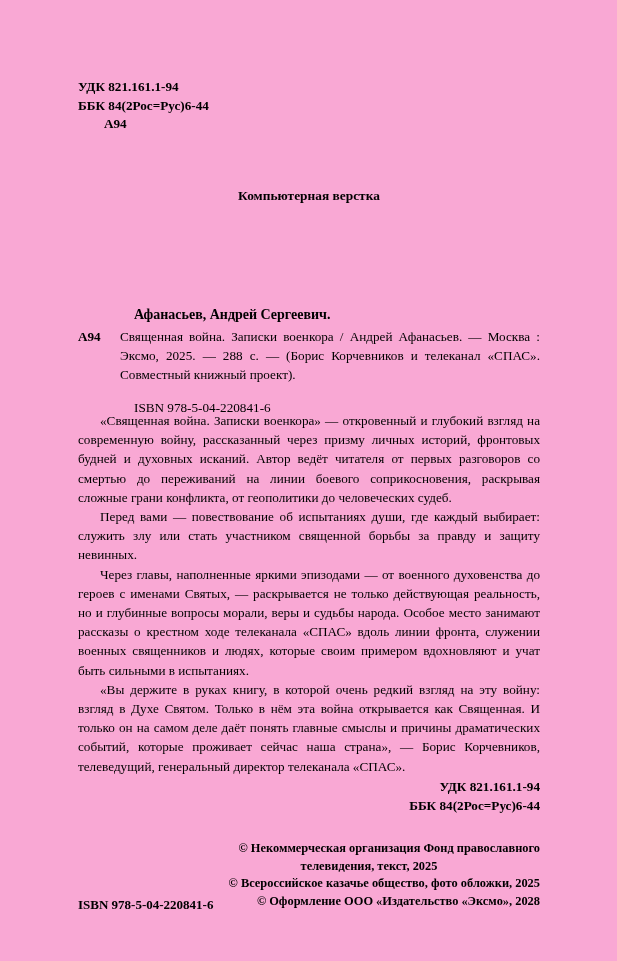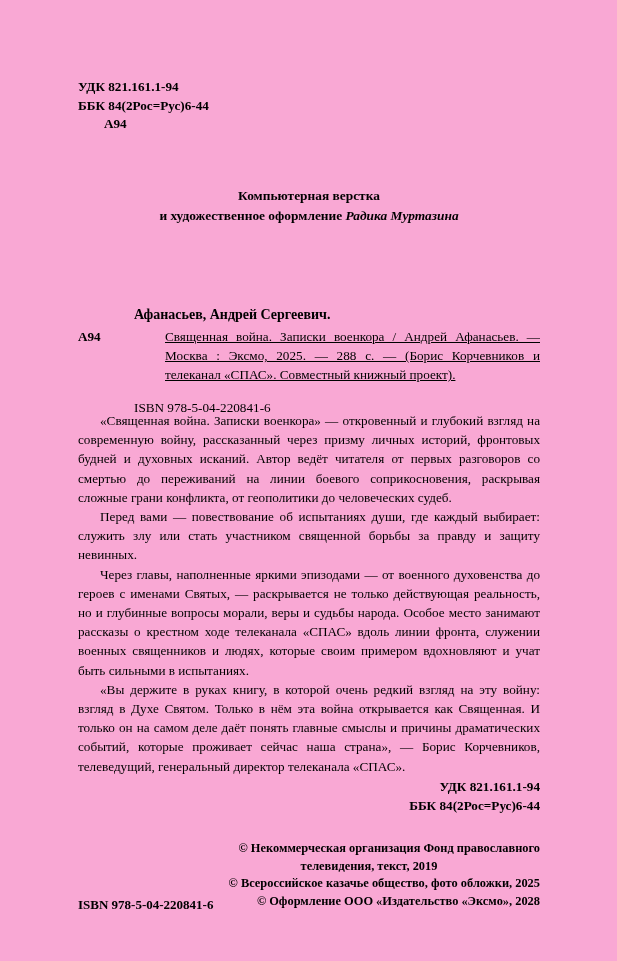--- a/index.html
+++ b/index.html
@@ -89,23 +89,22 @@
     color: #000;
   }
   .bib-sig {
     position: absolute;
     left: 0;
     top: 0;
     font-size: 13.2px;
     font-weight: bold;
   }
   .bib-text {
-    margin-left: 87px;
+    margin-left: 42px;
     text-indent: 0;
-    text-decoration: underline;
   }
   .bib-isbn {
     margin-left: 56px;
     margin-top: 16px;
     font-size: 13.2px;
     color: #000;
   }
 
   
   .annotation {
@@ -172,21 +171,20 @@
   <div class="content">
 
     <div class="codes">
       <div>УДК 821.161.1-94</div>
       <div>ББК 84(2Рос=Рус)6-44</div>
       <div class="code-3">А94</div>
     </div>
 
     <div class="layout-credit">
       <div class="line1">Компьютерная верстка</div>
-      <div class="line2"><span>и художественное оформление </span><span class="italic-name">Радика Муртазина</span></div>
     </div>
 
     <div class="bib">
       <div class="bib-author">Афанасьев, Андрей Сергеевич.</div>
       <div class="bib-body">
         <span class="bib-sig">А94</span>
         <div class="bib-text">Священная война. Записки военкора / Андрей Афанасьев. — Москва : Эксмо, 2025. — 288 с. — (Борис Корчевников и телеканал «СПАС». Совместный книжный проект).</div>
       </div>
       <div class="bib-isbn">ISBN 978-5-04-220841-6</div>
     </div>
@@ -198,21 +196,21 @@
       <p>«Вы держите в руках книгу, в которой очень редкий взгляд на эту войну: взгляд в Духе Святом. Только в нём эта война открывается как Священная. И только он на самом деле даёт понять главные смыслы и причины драматических событий, которые проживает сейчас наша страна», — Борис Корчевников, телеведущий, генеральный директор телеканала «СПАС».</p>
     </div>
 
     <div class="codes-bottom">
       <div>УДК 821.161.1-94</div>
       <div>ББК 84(2Рос=Рус)6-44</div>
     </div>
 
     <div class="copyright">
       <div class="cp-row">© Некоммерческая организация Фонд православного</div>
-      <div class="sub-line">телевидения, текст, 2019</div>
+      <div class="sub-line">телевидения, текст, 2025</div>
       <div class="cp-row">© Всероссийское казачье общество, фото обложки, 2025</div>
       <div class="cp-row">© Оформление ООО «Издательство «Эксмо», 2028</div>
     </div>
 
     <div class="isbn-bottom">ISBN 978-5-04-220841-6</div>
 
   </div>
 </div>
 
 </body></html>

